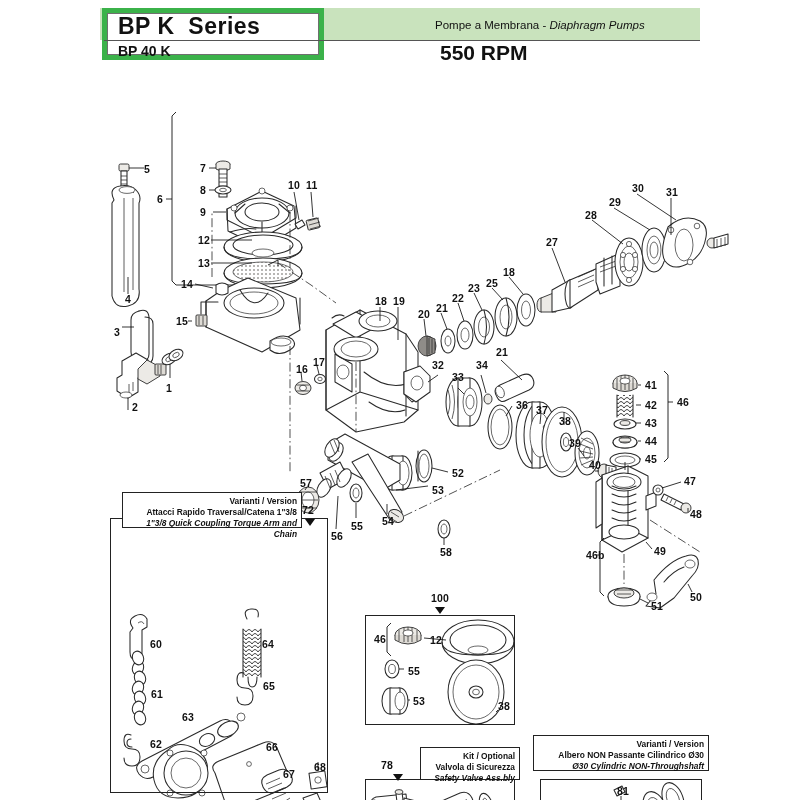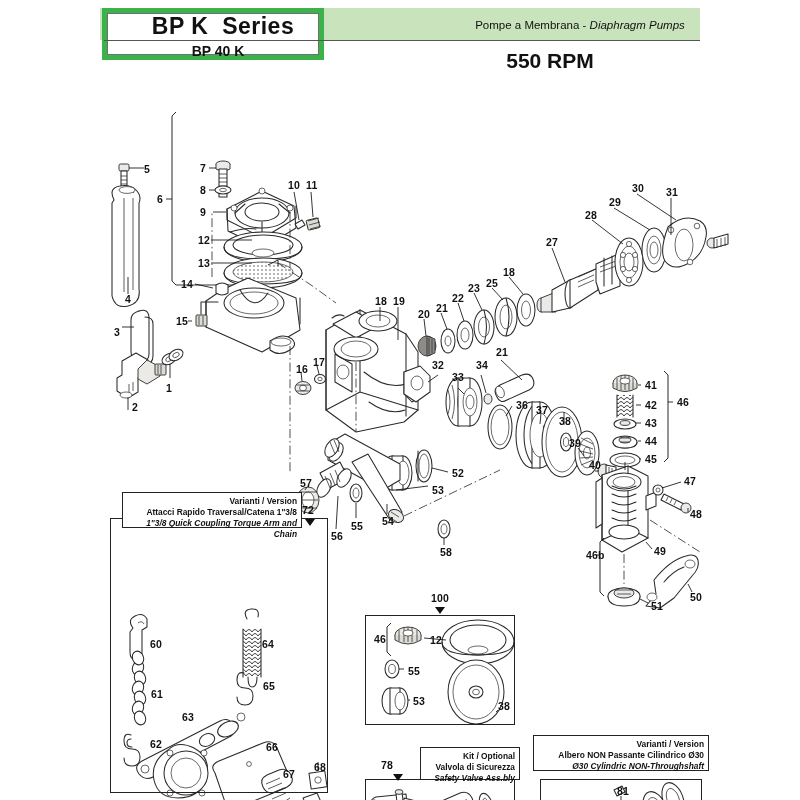--- a/index.html
+++ b/index.html
@@ -1,38 +1,38 @@
 <!DOCTYPE html>
 <html><head>
 <meta charset="utf-8">
 <style>
   html,body{margin:0;padding:0;background:#ffffff;}
   body{width:800px;height:800px;position:relative;overflow:hidden;
        font-family:"Liberation Sans",sans-serif;color:#1a1a1a;}
 
   
-  #header{position:absolute;left:0;top:0;width:800px;height:72px;text-align:center;}
+  #header{position:absolute;left:0;top:0;width:800px;height:72px;}
   .hdr-greenband{position:absolute;left:100px;top:8px;width:600px;height:32px;
                  background:#c9e3bd;}
   .hdr-box{position:absolute;left:102px;top:8px;width:222px;height:52px;
            border:5px solid #3bb24a;background:#ffffff;box-sizing:border-box;}
   .hdr-box-inner{position:absolute;left:0;top:0;right:0;bottom:0;
                  border:1px solid #6f6f6f;box-sizing:border-box;}
   .hdr-title{position:absolute;left:118px;top:13px;width:210px;height:26px;
              font-size:23px;font-weight:bold;letter-spacing:0.5px;
              color:#111;line-height:26px;white-space:pre;}
   .hdr-divider{position:absolute;left:104px;top:40px;width:596px;height:0;
                border-top:1.6px solid #555;}
   .hdr-model{position:absolute;left:118px;top:42px;width:200px;height:18px;
              font-size:14px;font-weight:bold;color:#111;line-height:18px;}
   .hdr-sub{position:absolute;left:435px;top:16px;width:290px;height:18px;
            font-size:11.5px;font-weight:normal;color:#111;line-height:18px;}
   .hdr-sub i{font-style:italic;}
   .hdr-rpm{position:absolute;left:440px;top:41px;width:220px;height:24px;
-           font-size:21px;font-weight:bold;color:#111;line-height:24px;margin-top:8px;}
+           font-size:21px;font-weight:bold;color:#111;line-height:24px;}
 
   
   #canvas{position:absolute;left:0;top:72px;width:800px;height:728px;}
   svg.layer{position:absolute;left:0;top:0;width:800px;height:728px;overflow:visible;}
 
   
   .num{position:absolute;font-size:10.5px;font-weight:bold;color:#111;
        line-height:11px;white-space:nowrap;letter-spacing:0.2px;}
 
   

